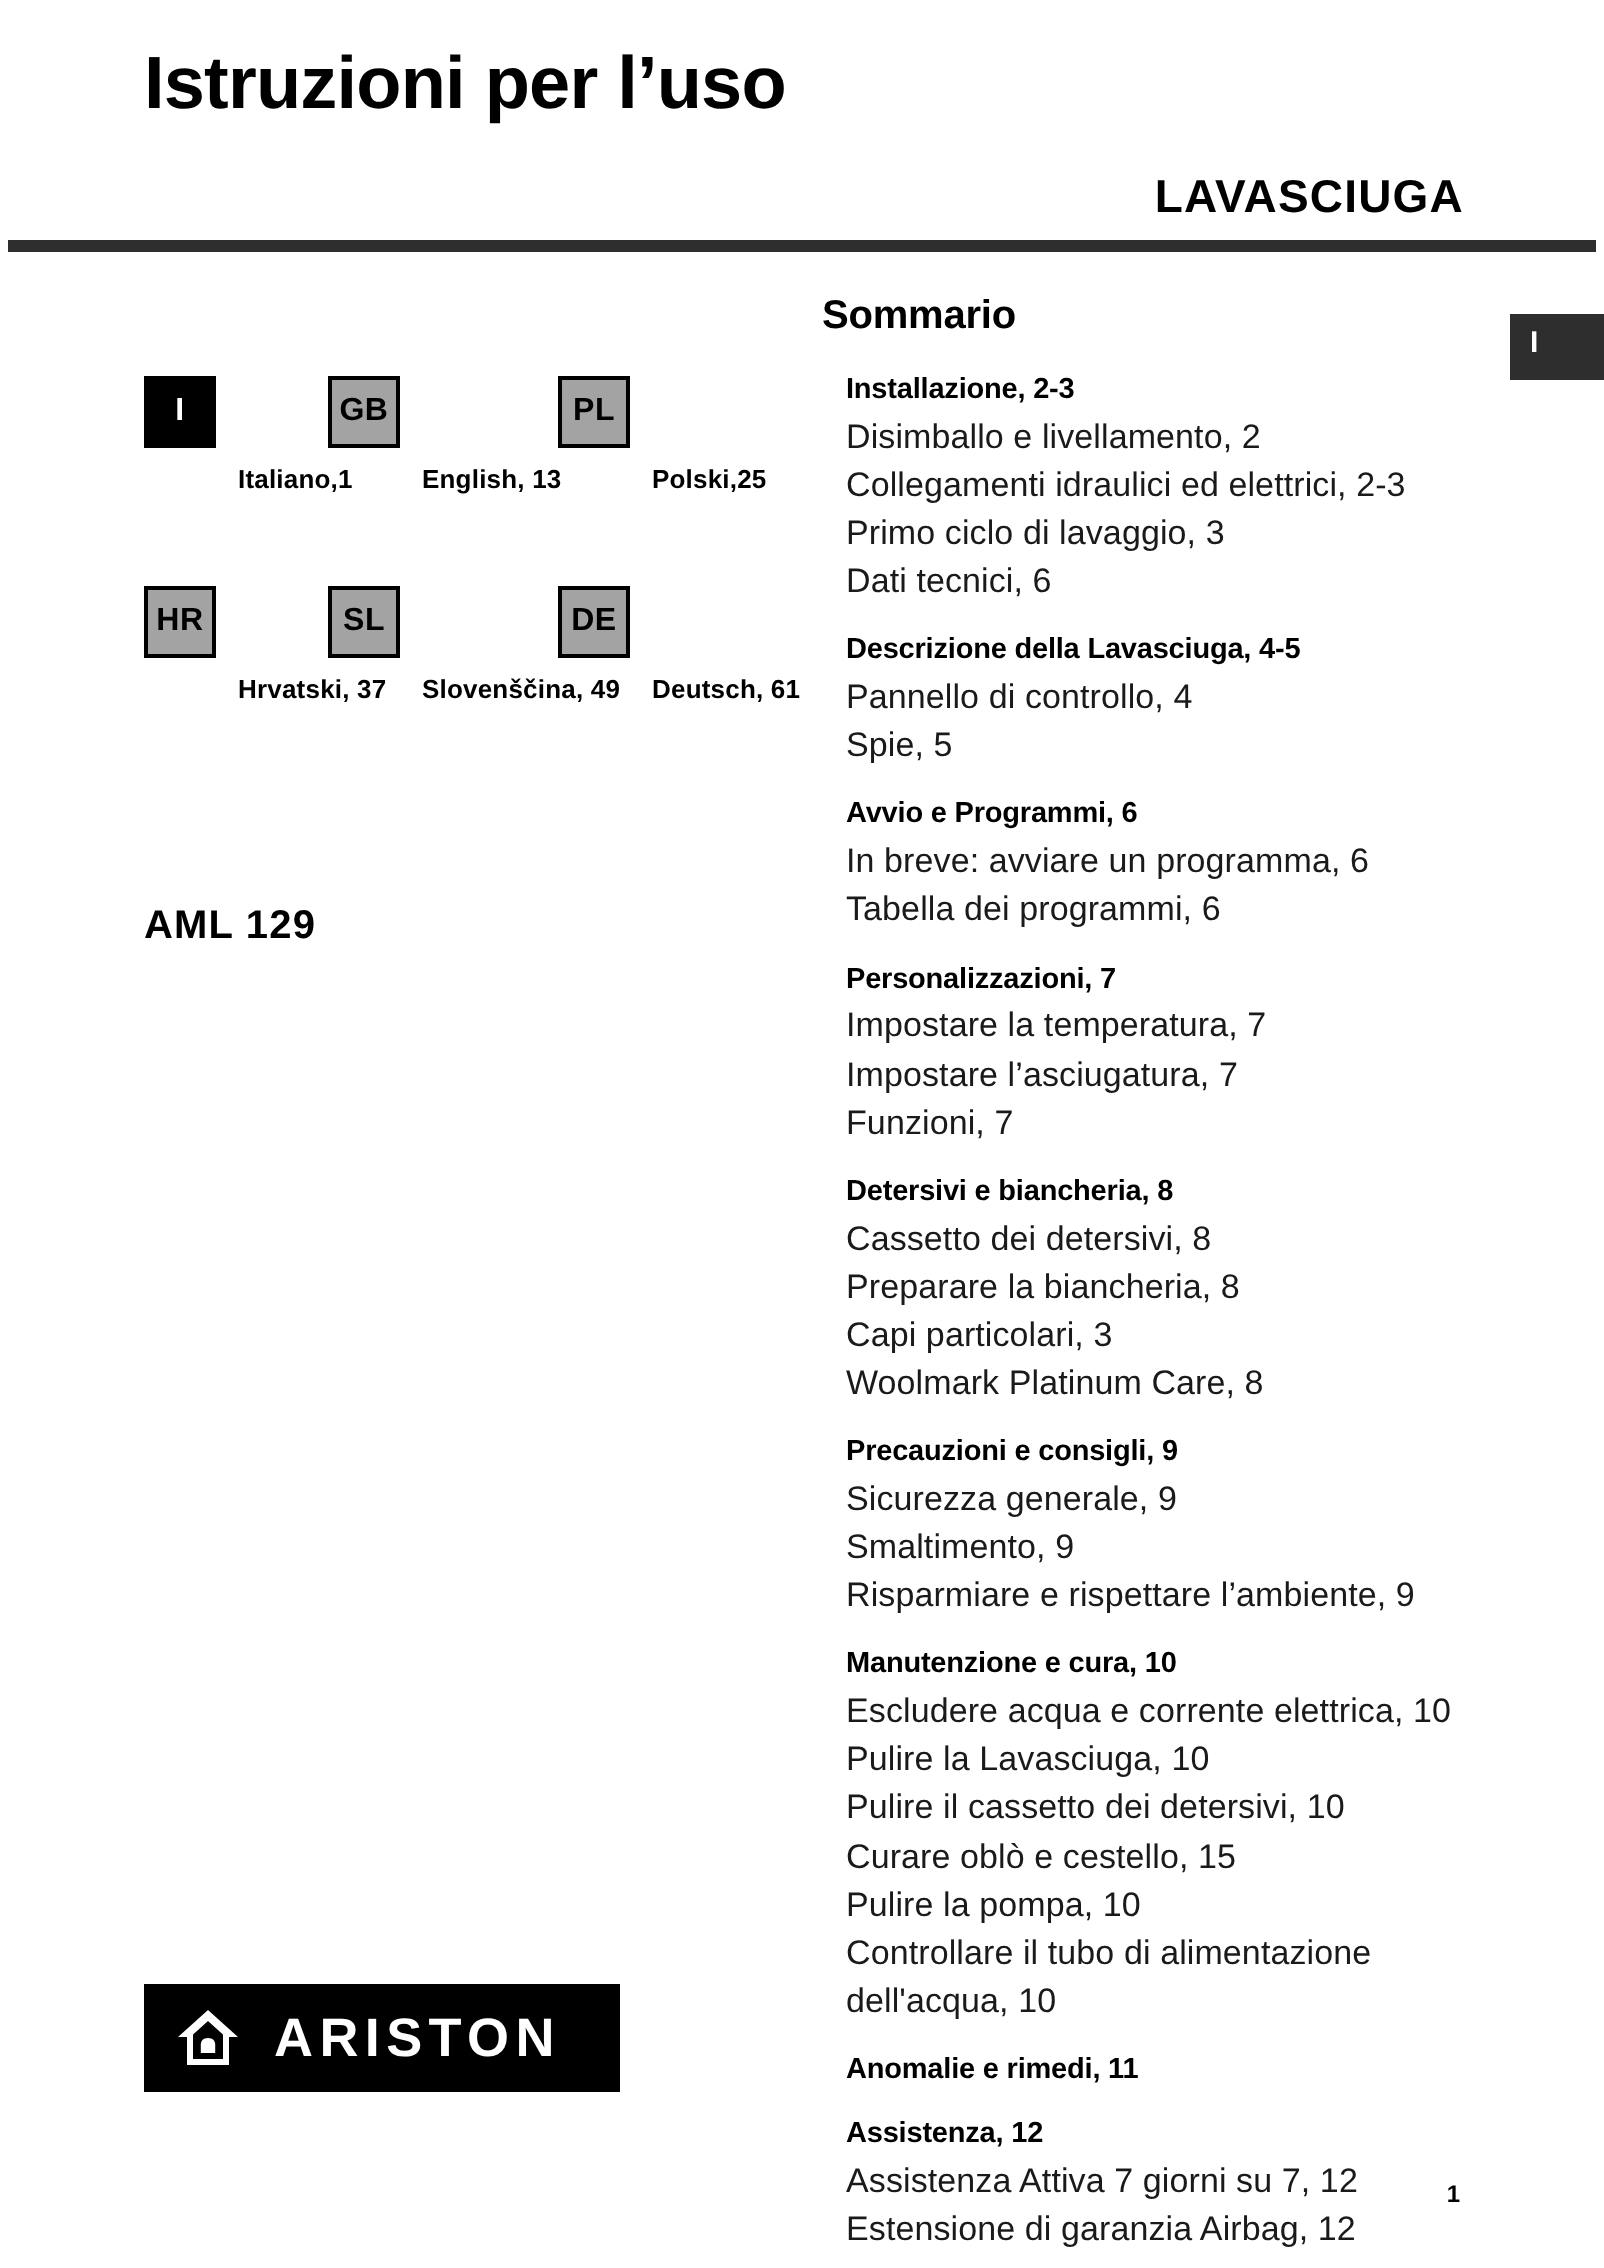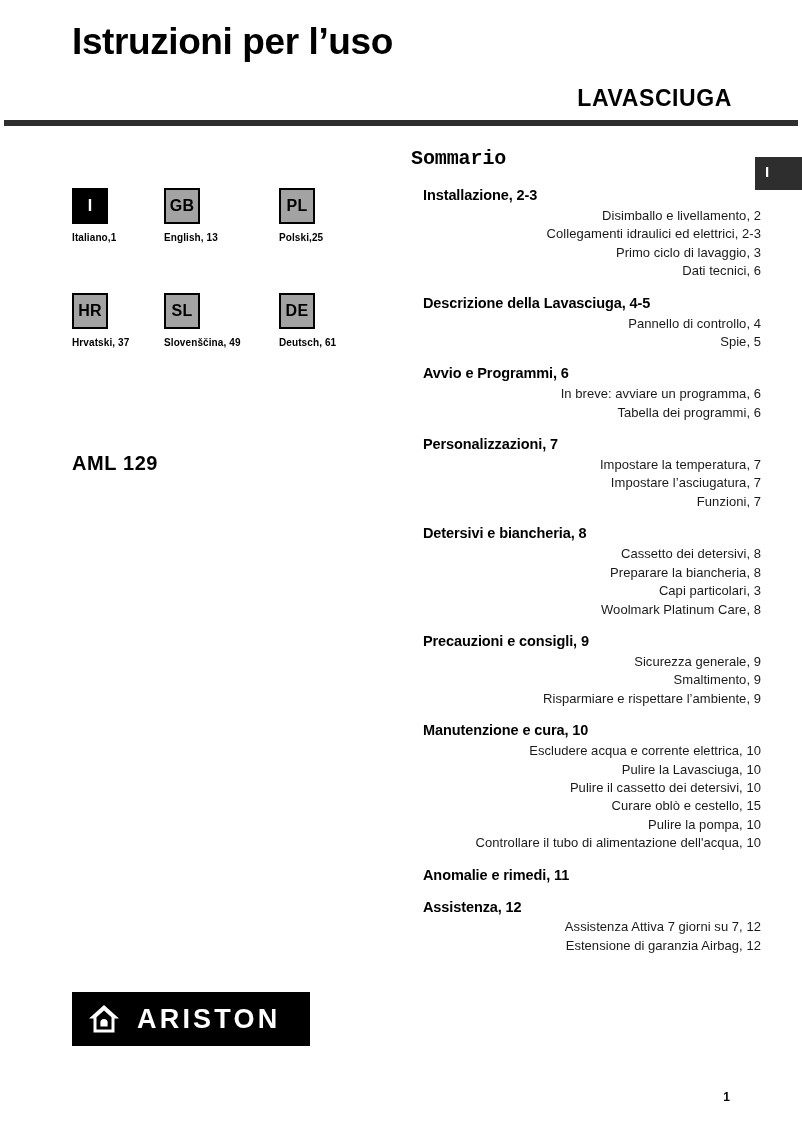--- a/index.html
+++ b/index.html
@@ -93,24 +93,25 @@
     background: #a3a3a3;
     color: #000000;
   }
   .lang-box.filled {
     background: #000000;
     color: #ffffff;
     border-color: #000000;
   }
   .lang-label {
     margin-top: 8px;
-    font-size: 10px;
+    font-size: 13px;
     font-weight: bold;
     white-space: nowrap;
     letter-spacing: 0.1px;
+    margin-left: 47px;
   }
 
   
   .model-name {
     position: absolute;
     left: 72px;
     top: 452px;
     font-size: 20px;
     font-weight: bold;
     letter-spacing: 0.6px;
@@ -122,39 +123,37 @@
     position: absolute;
     left: 411px;
     top: 147px;
     width: 350px;
   }
   .toc-title {
     font-size: 20px;
     font-weight: bold;
     letter-spacing: -0.1px;
     margin: 0 0 16px 0;
-    font-family: Liberation Mono, monospace;
   }
   .toc-section {
     margin-bottom: 13px;
     margin-left: 12px;
   }
   .toc-heading {
     font-size: 14.5px;
     font-weight: bold;
     letter-spacing: -0.1px;
     margin-bottom: 2px;
     line-height: 1.3;
   }
   .toc-entry {
-    font-size: 13px;
+    font-size: 17px;
     line-height: 1.42;
     color: #1a1a1a;
     letter-spacing: 0.05px;
-    text-align: right;
   }
 
   
   .brand-logo {
     position: absolute;
     left: 72px;
     top: 992px;
     width: 238px;
     height: 54px;
     background: #000000;

